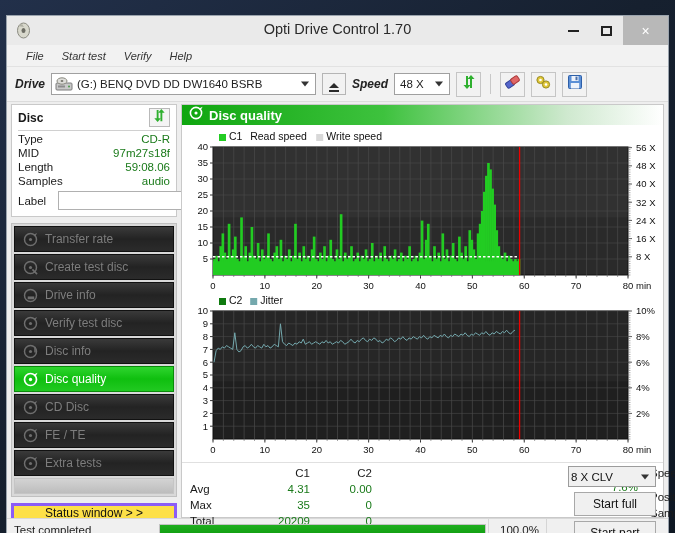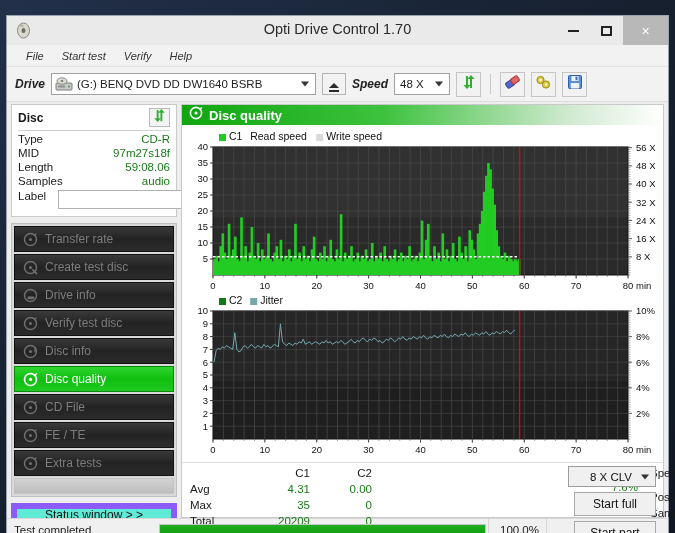--- a/index.html
+++ b/index.html
@@ -124,21 +124,21 @@
   .refresh-btn {
     width: 21px; height: 19px; border: 1px solid #b9b9b9; background: #f4f4f4;
     display: flex; align-items: center; justify-content: center;
   }
   .disc-row {
     display: flex; justify-content: space-between; align-items: center;
     font-size: 11.5px; padding-top: 2px;
   }
   .disc-key { color: #1a1a1a; }
   .disc-val { color: #1a7a1a; }
-  .label-row { display: flex; gap: 12px; padding-top: 3px; }
+  .label-row { display: flex; align-items: center; gap: 12px; padding-top: 3px; }
   .label-key { font-size: 11.5px; color: #1a1a1a; width: 52px; }
   .label-input {
     flex: 1; height: 19px; background: #fff; border: 1px solid #b0b0b0;
   }
   .cd-btn {
     width: 22px; height: 21px; border: 1px solid #b9b9b9; background: #f4f4f4;
     display: flex; align-items: center; justify-content: center;
   }
   .navlist {
     margin-top: 3px;
@@ -155,21 +155,21 @@
     color: #7d7d7d; font-size: 12px;
   }
   .navitem.active {
     background: linear-gradient(180deg,#2fd52f 0%,#0fbf0f 50%,#21c921 100%);
     color: #ffffff; border-color: #0a8a0a;
   }
   .nav-ic { width: 15px; height: 15px; flex: 0 0 15px; }
   .nav-spacer { height: 16px; background: linear-gradient(180deg,#d3d3d3,#bdbdbd); border:1px solid #c5c5c5;}
   .status-btn {
     margin-top: 3px; height: 23px;
-    background: #5eead4; border: 6px solid #8b5cf6;
+    background: #fde047; border: 3px solid #8b5cf6;
     display: flex; align-items: center; justify-content: center;
     font-size: 12px; color: #111;
   }
   
   .rightpane {
     flex: 1; border: 1px solid #c9c9c9; background: #fff;
     display: flex; flex-direction: column; min-width: 0;
     margin-top: 2px;
   }
   .panel-head {
@@ -196,21 +196,21 @@
     font-size: 11px; color: #111; line-height: 1;
   }
   .jit-val { text-align: right; width: 66px; color: #1a7a1a; height: 16px;}
   .right-stats { position: absolute; left: 468px; top: 2px; font-size: 11.5px;}
   .rs-row { display: flex; height: 16px; align-items: center;}
   .rs-lab { width: 52px; color: #1a1a1a;}
   .rs-gap { height: 8px; }
   .action-col { position: absolute; right: 7px; top: 3px; width: 88px; }
   .speed-combo {
     height: 21px; border: 1px solid #9c9c9c; background: #f0f0f0;
-    display: flex; align-items: center; padding-left: 21px; position: relative;
+    display: flex; align-items: center; padding-left: 2px; position: relative;
     font-size: 11.5px; color: #111;
   }
   .btn-std {
     height: 24px; margin-top: 5px;
     border: 1px solid #a8a8a8; background: #f0f0f0;
     display: flex; align-items: center; justify-content: center;
     font-size: 12px; color: #111; margin-left: 6px;
   }
   
   .statusbar {
@@ -439,21 +439,21 @@
             <span>Disc quality</span>
           </div>
           <div class="navitem">
             <span class="nav-ic">
               <svg width="15" height="15" viewBox="0 0 16 16">
                   <circle cx="8" cy="8" r="6.4" fill="none" stroke="#6e6e6e" stroke-width="1.6"></circle>
                   <circle cx="8" cy="8" r="1.7" fill="#6e6e6e"></circle>
                   <path d="M11 3 L15 1 L13 5 Z" fill="#6e6e6e"></path>
                 </svg>
             </span>
-            <span>CD File</span>
+            <span>CD Disc</span>
           </div>
           <div class="navitem">
             <span class="nav-ic">
               <svg width="15" height="15" viewBox="0 0 16 16">
                   <circle cx="8" cy="8" r="6.4" fill="none" stroke="#6e6e6e" stroke-width="1.6"></circle>
                   <circle cx="8" cy="8" r="1.7" fill="#6e6e6e"></circle>
                   <path d="M11 3 L15 1 L13 5 Z" fill="#6e6e6e"></path>
                 </svg>
             </span>
             <span>FE / TE</span>

